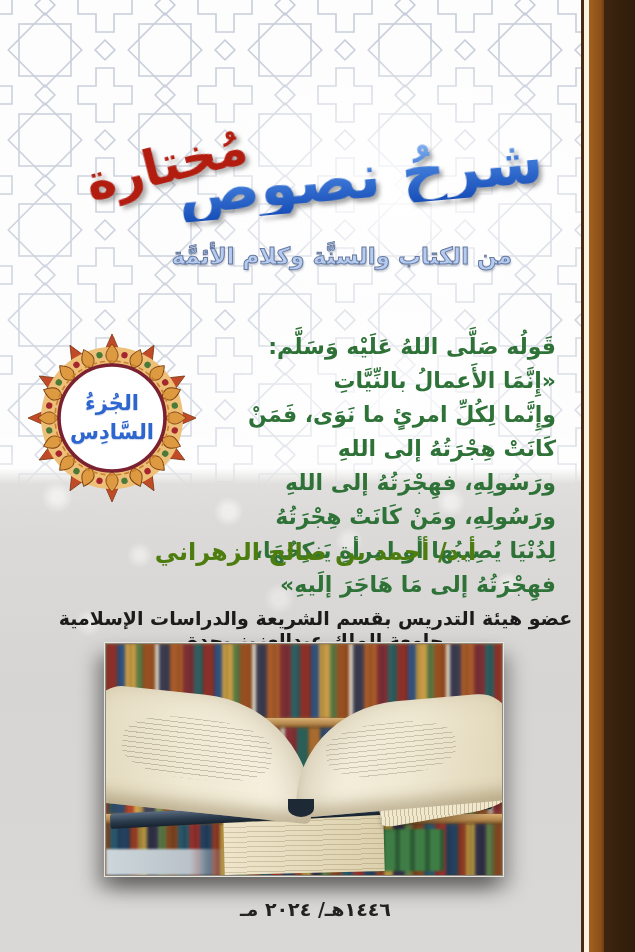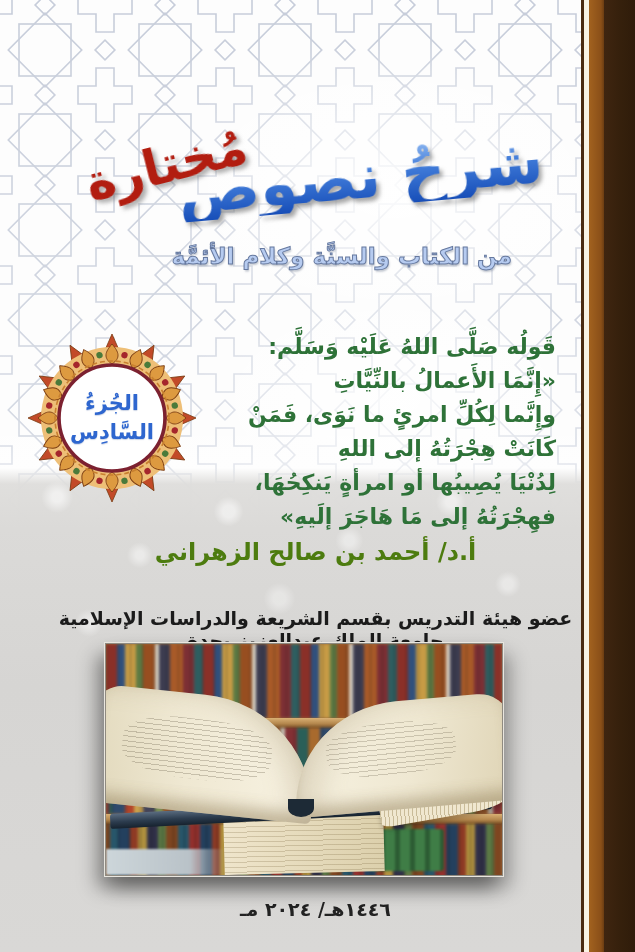--- a/index.html
+++ b/index.html
@@ -222,20 +222,21 @@
 
   <div class="side-band"></div>
 
   <div class="title-blue">شرحُ نصوص</div>
   <div class="title-red">مُختارة</div>
   <div class="subtitle">من الكتاب والسنَّة وكلام الأئمَّة</div>
 
   <div class="hadith">
     <div>قَولُه صَلَّى اللهُ عَلَيْه وَسَلَّم: «إِنَّمَا الأَعمالُ بالنِّيَّاتِ</div>
     <div>وإِنَّما لِكُلِّ امرئٍ ما نَوَى، فَمَنْ كَانَتْ هِجْرَتُهُ إلى اللهِ</div>
+    <div>ورَسُولِهِ، فهِجْرَتُهُ إلى اللهِ ورَسُولِهِ، ومَنْ كَانَتْ هِجْرَتُهُ</div>
     <div>لِدُنْيَا يُصِيبُها أو امرأةٍ يَنكِحُهَا، فهِجْرَتُهُ إلى مَا هَاجَرَ إلَيهِ»</div>
   </div>
 
   <div class="badge">
     <svg viewBox="0 0 172 172" xmlns="http://www.w3.org/2000/svg">
       <g transform="translate(86,86)">
         <g id="pts">
           <path d="M0,-84 L7,-68 L-7,-68 Z" fill="#c24a28" stroke="#7a3c12" stroke-width="0.8"></path>
           <path d="M0,-84 L7,-68 L-7,-68 Z" fill="#c24a28" stroke="#7a3c12" stroke-width="0.8" transform="rotate(30)"></path>
           <path d="M0,-84 L7,-68 L-7,-68 Z" fill="#c24a28" stroke="#7a3c12" stroke-width="0.8" transform="rotate(60)"></path>

